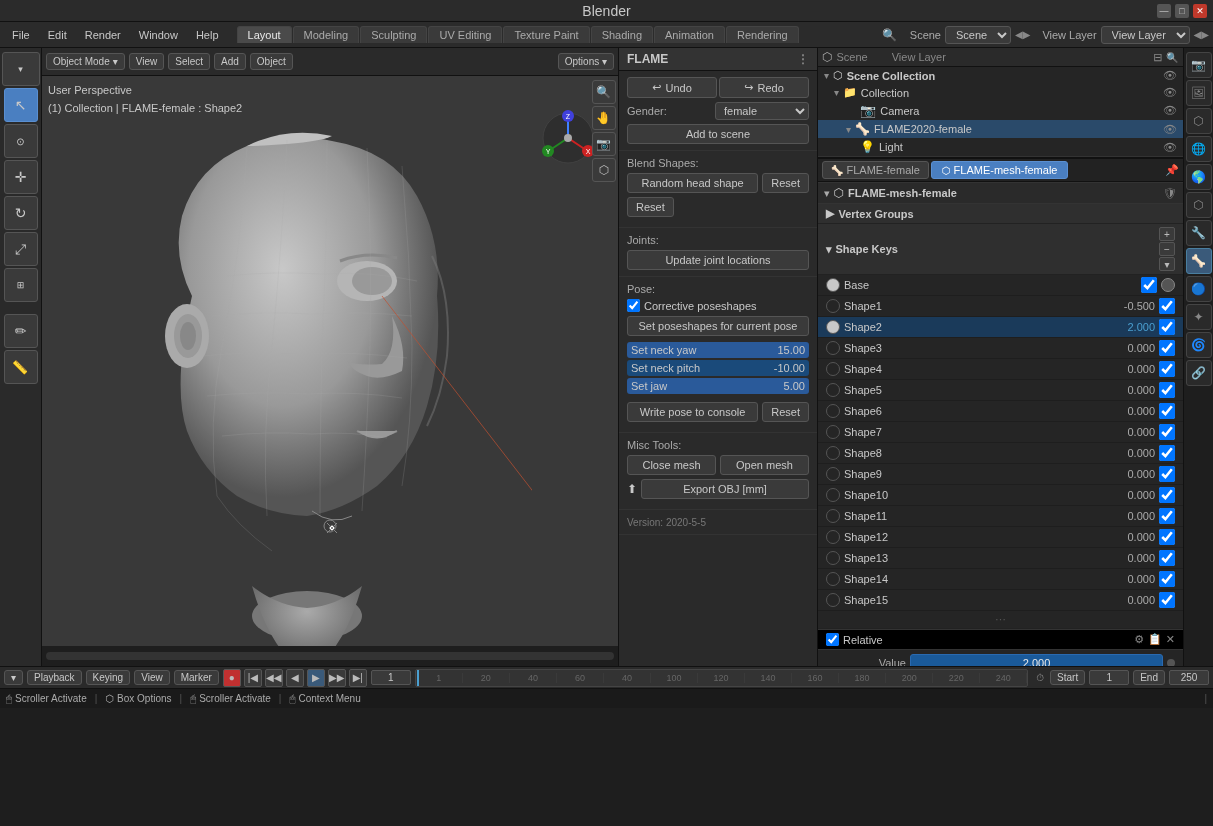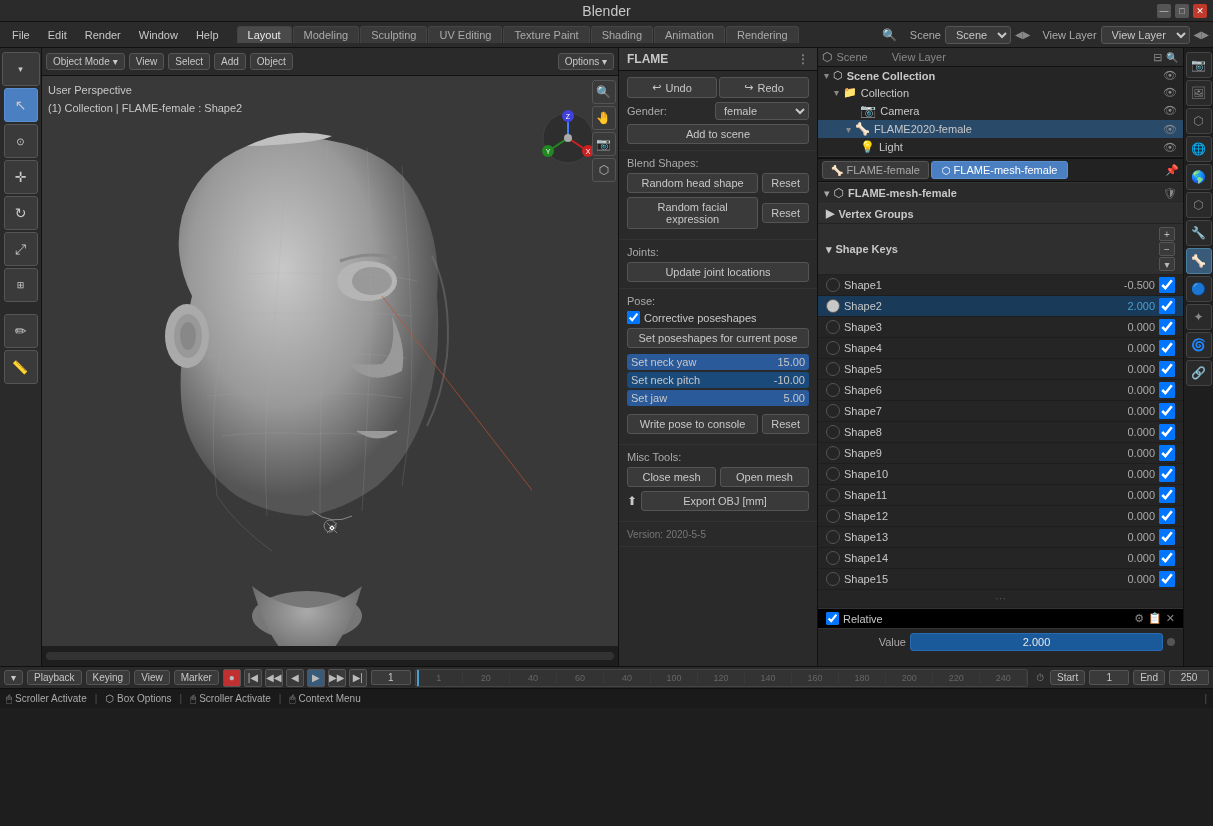--- a/index.html
+++ b/index.html
@@ -797,21 +797,20 @@
       <button class="panel-btn full">Add to scene</button>
     </div>
 
     <div class="panel-section">
       <div class="section-title">Blend Shapes:</div>
       <div class="panel-row">
         <button class="panel-btn" style="flex:1;">Random head shape</button>
         <button class="panel-btn">Reset</button>
       </div>
       <div class="panel-row">
-        <button class="panel-btn" style="flex:1;">Random facial expression</button>
         <button class="panel-btn">Reset</button>
       </div>
     </div>
 
     <div class="panel-section">
       <div class="section-title">Joints:</div>
       <button class="panel-btn full">Update joint locations</button>
     </div>
 
     <div class="panel-section">
@@ -937,20 +936,27 @@
           <span>Shape Keys</span>
           <div class="add-remove-btns">
             <button class="add-remove-btn">+</button>
             <button class="add-remove-btn">−</button>
             <button class="add-remove-btn">▾</button>
           </div>
         </div>
 
         <div id="props-content">
 
+          <div class="shape-key-row">
+            <div class="shape-key-dot filled"></div>
+            <span class="shape-key-name">Base</span>
+            <span class="shape-key-value"></span>
+            <input type="checkbox" checked="" class="shape-key-check" style="">
+            <div style="width:14px;height:14px;border-radius:50%;background:#555;border:1px solid #888;"></div>
+          </div>
           <div class="shape-key-row">
             <div class="shape-key-dot"></div>
             <span class="shape-key-name">Shape1</span>
             <span class="shape-key-value">-0.500</span>
             <input type="checkbox" checked="" class="shape-key-check" style="">
           </div>
           <div class="shape-key-row selected">
             <div class="shape-key-dot filled"></div>
             <span class="shape-key-name">Shape2</span>
             <span class="shape-key-value" style="color:#4a9fd0;">2.000</span>

